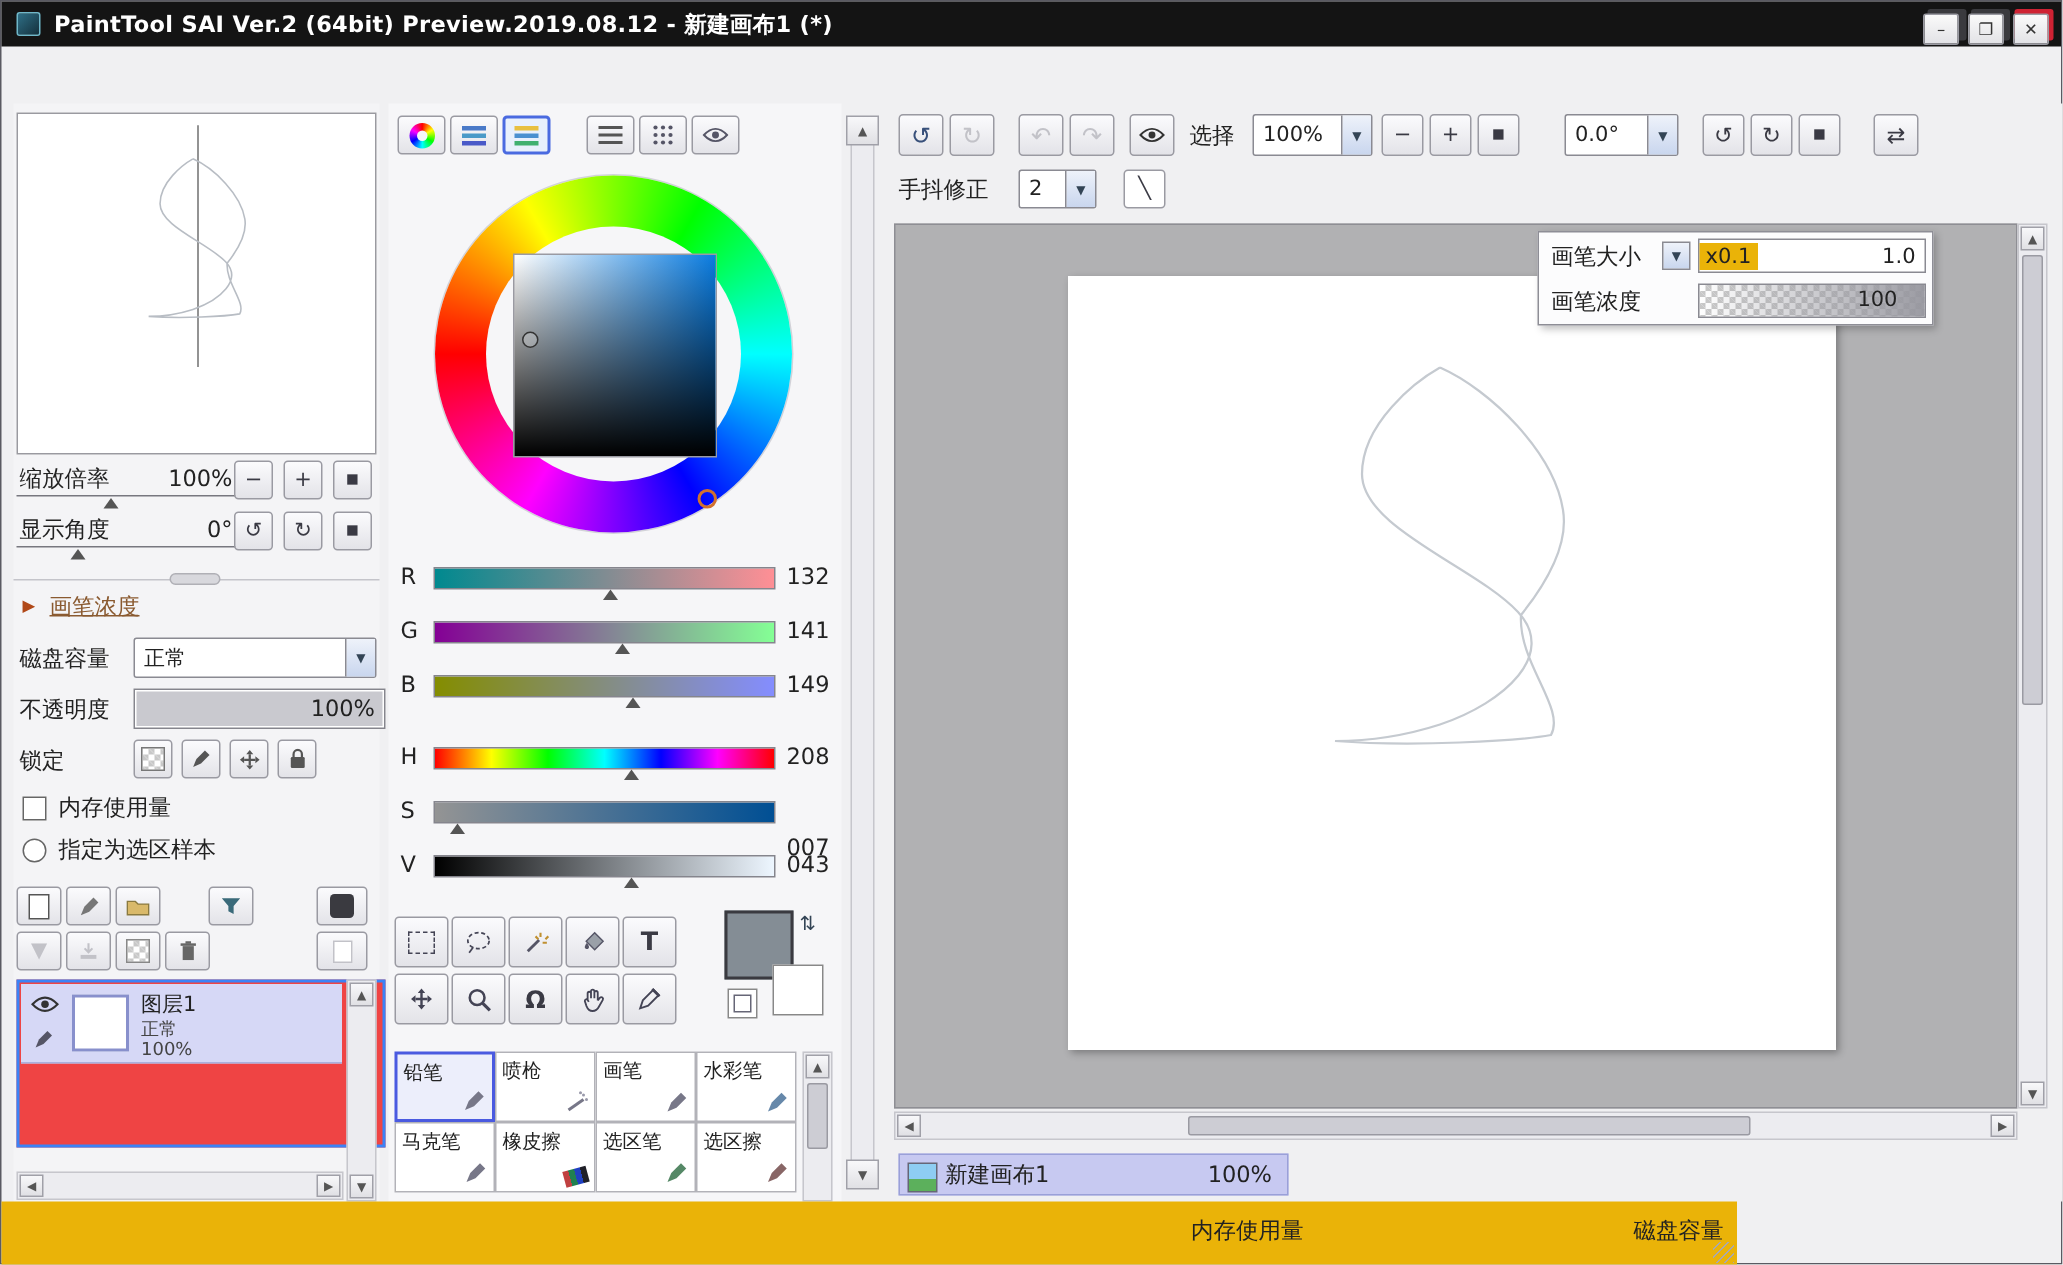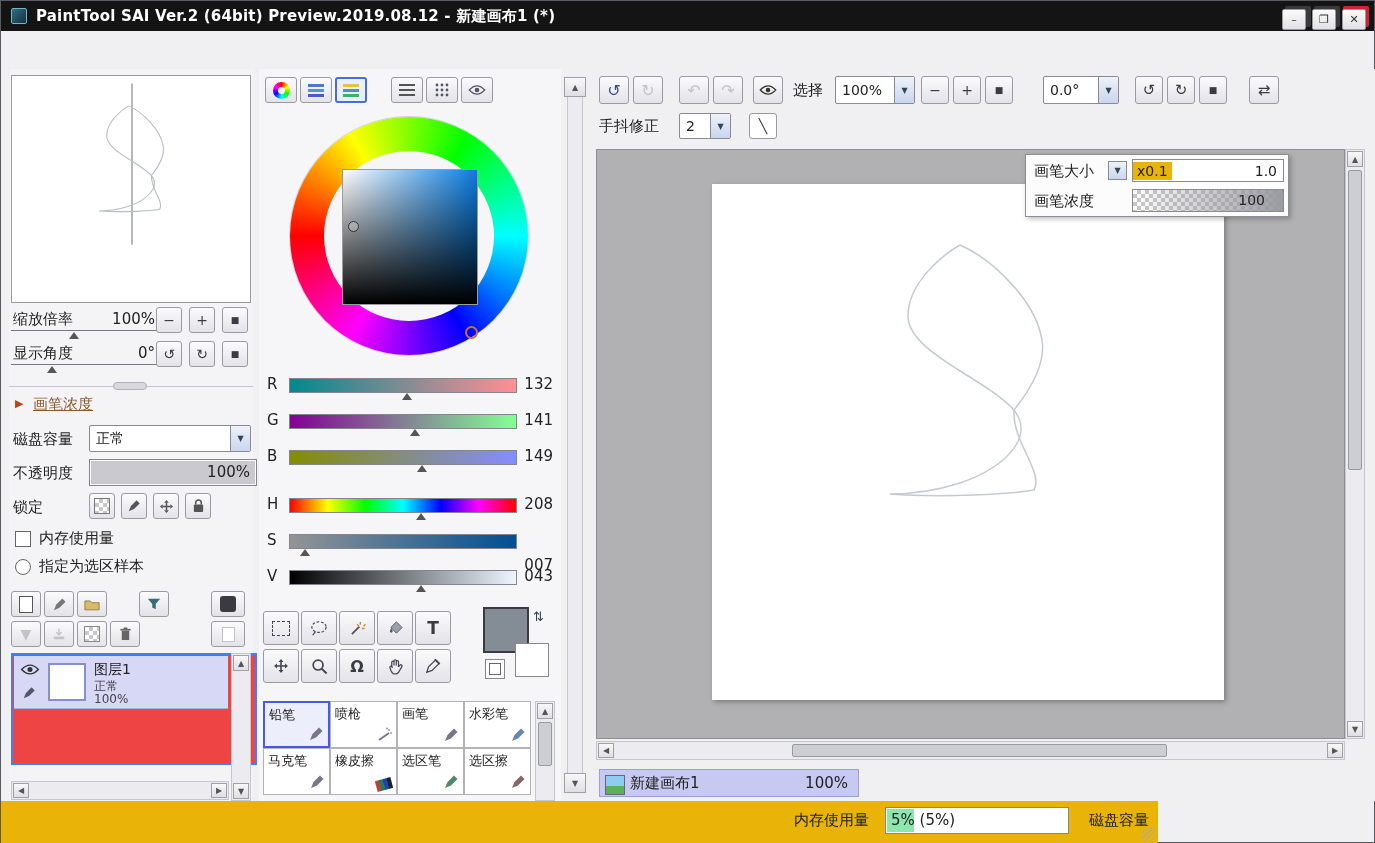--- a/index.html
+++ b/index.html
@@ -492,21 +492,17 @@
 
     <div class="abs" style="left:8px;top:700px;width:260px;height:28px;background:#c7c9f1;border:1px solid #9aa0d8;box-sizing:border-box;cursor:pointer">
       <div class="abs" style="left:5px;top:5px;width:18px;height:18px;border:1px solid #667;background:linear-gradient(180deg,#8ecdf2 0 55%,#5cb05c 55%)"></div>
       <div class="abs" style="left:30px;top:4px;font-size:15px">新建画布1</div>
       <div class="abs" style="right:10px;top:4px;font-size:15px">100%</div>
     </div>
   </div>
 
   <div class="abs" style="left:0;top:800px;width:1157px;height:43px;background:#eab308">
     <div class="slabel" style="left:793px;top:10px">内存使用量</div>
-    <div class="abs" style="left:884px;top:6px;width:184px;height:27px;background:#fff;border:1px solid #85858d;box-sizing:border-box">
-      <div class="abs" style="left:1px;top:1px;bottom:1px;width:15%;background:#8de6ae"></div>
-      <div class="abs" style="left:5px;top:3px;font-size:15px">5% (5%)</div>
-    </div>
     <div class="slabel" style="left:1088px;top:10px">磁盘容量</div>
     <div class="abs" style="right:2px;bottom:2px;width:14px;height:14px;background:repeating-linear-gradient(135deg,transparent 0 3px,#a8a8b0 3px 4px)"></div>
   </div>
 
 </div>
 
 </body></html>

